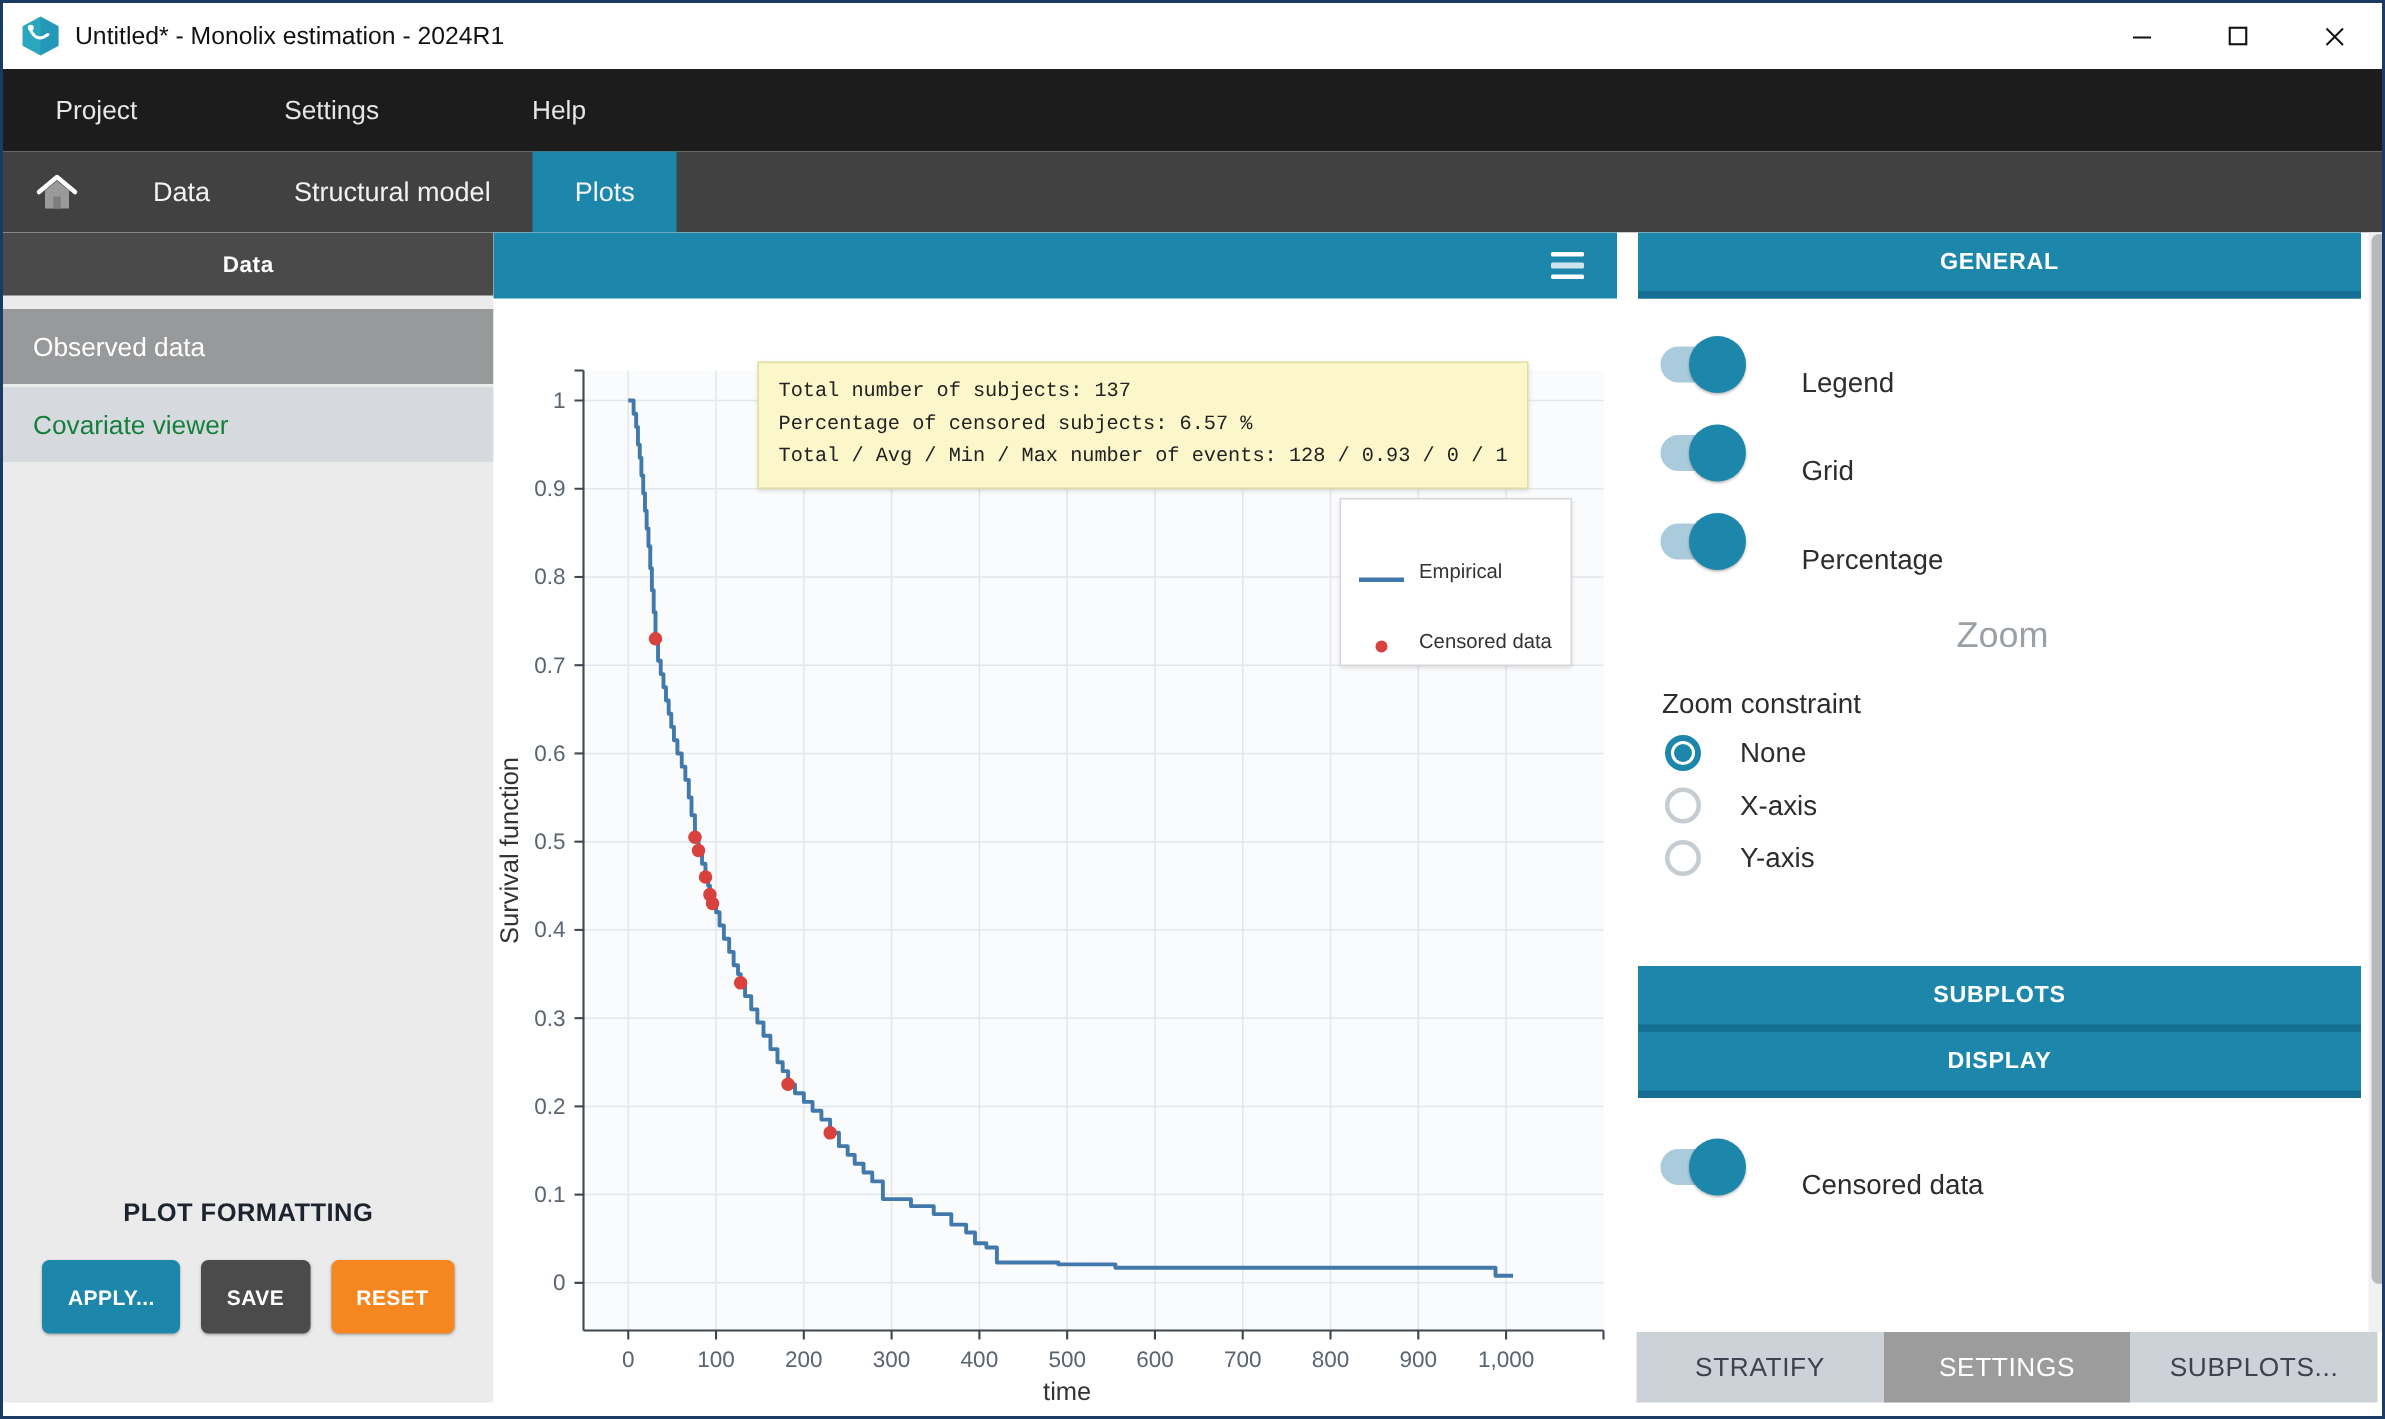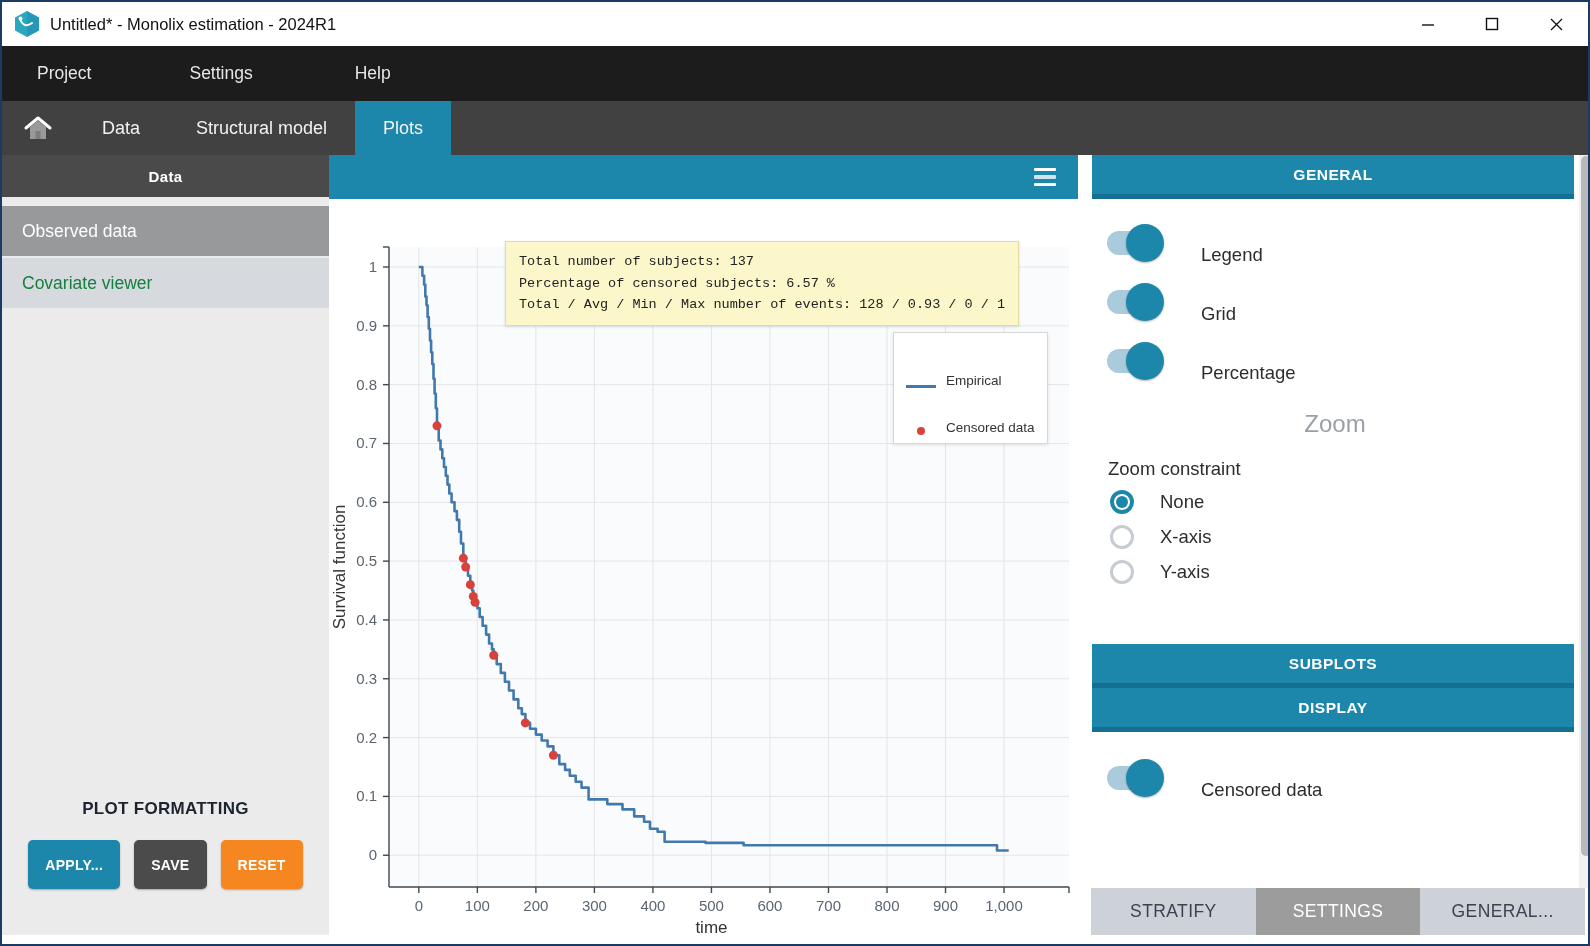--- a/index.html
+++ b/index.html
@@ -327,17 +327,17 @@
         </div>
       </div>
 
       <div class="r-scrollbar">
           <div class="r-thumb"></div>
         </div>
 
       <div class="bottom-tabs">
         <div class="btab">STRATIFY</div>
         <div class="btab active">SETTINGS</div>
-        <div class="btab">GENERAL...</div>
+        <div class="btab">SUBPLOTS...</div>
       </div>
     </div>
   </div>
 </div>
 
 </body></html>

